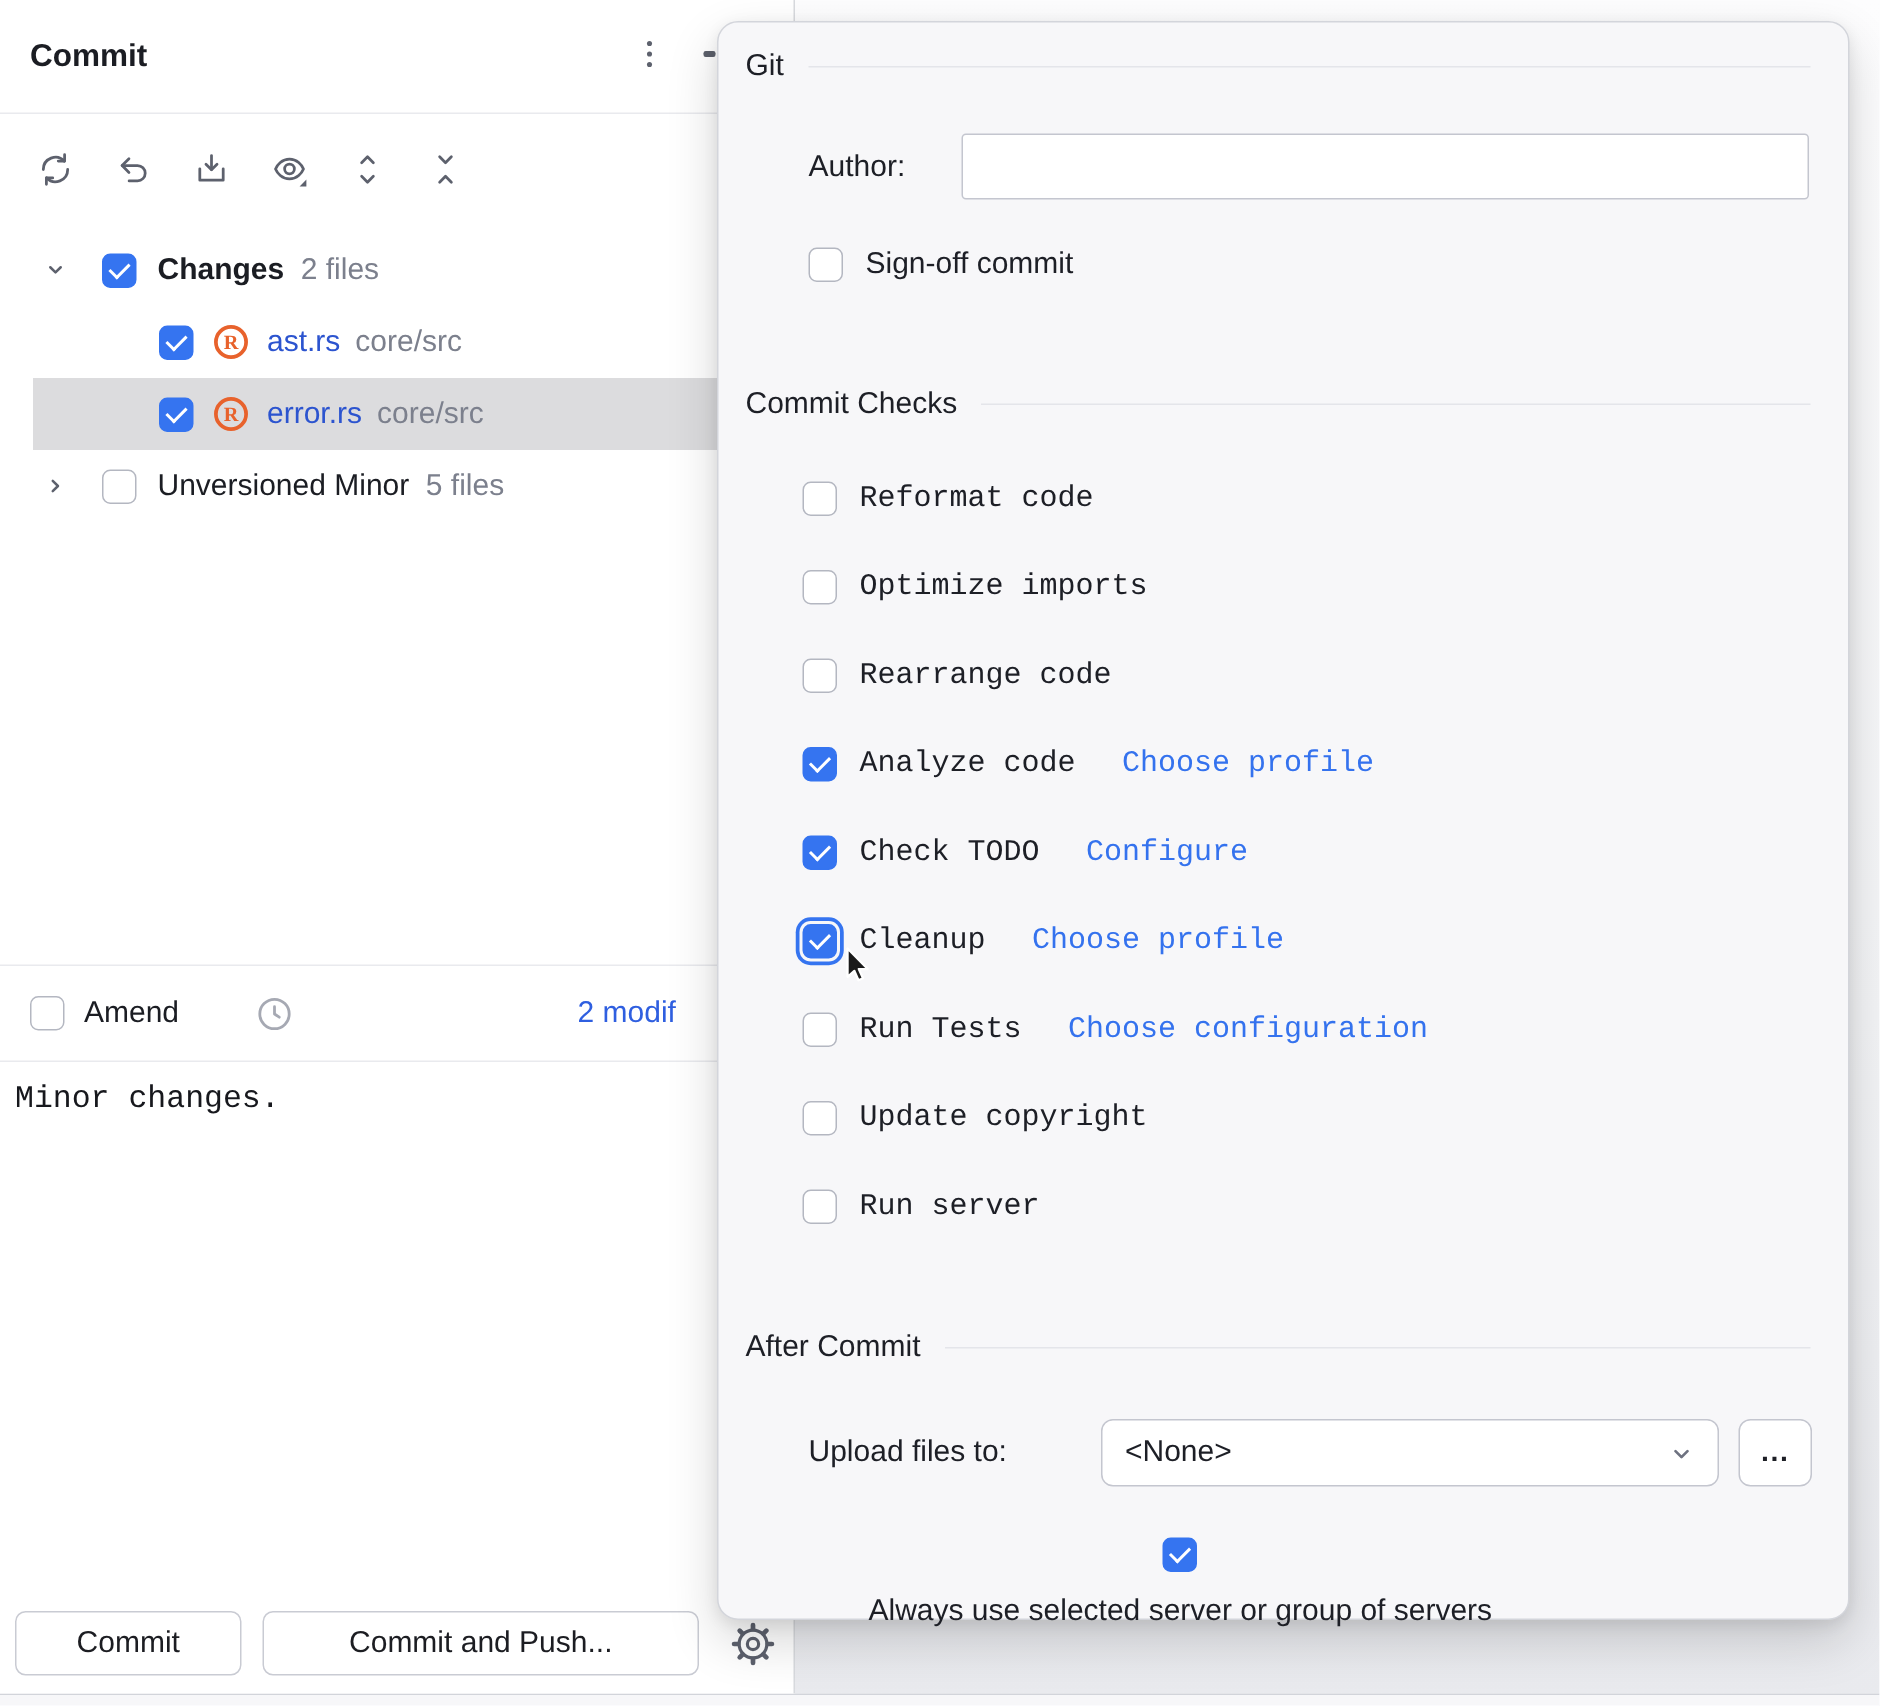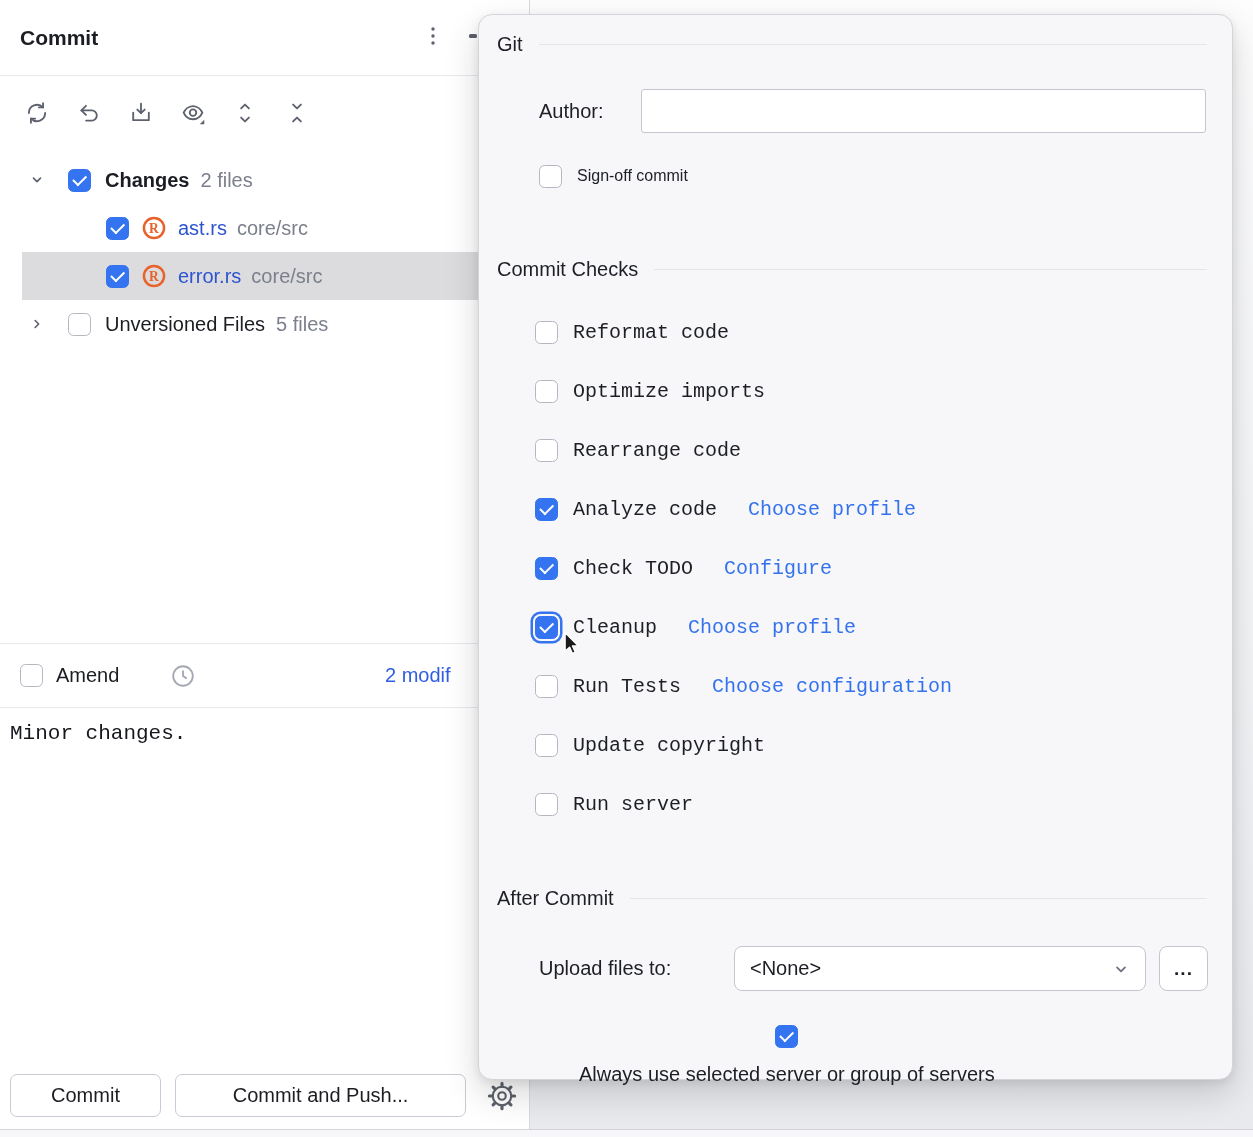--- a/index.html
+++ b/index.html
@@ -68,21 +68,21 @@
     font-size:20px;color:#1d1f26;}
   .sec-hdr .rule{flex:1;height:1px;background:#e4e5ea;}
   .hdr-git{top:18px;}
   .hdr-checks{top:243px;}
   .hdr-after{top:872px;}
   .author-label{position:absolute;left:60px;top:74px;height:44px;line-height:44px;font-size:20px;}
   .author-input{position:absolute;left:162px;top:74px;width:565px;height:44px;background:#fff;
     border:1px solid #c4c6cf;border-radius:3px;box-sizing:border-box;font-size:20px;padding:0 12px;
     font-family:"Liberation Sans",sans-serif;}
   .signoff-row{position:absolute;left:60px;top:147px;height:28px;display:flex;align-items:center;gap:15px;
-    font-size:16px;}
+    font-size:20px;}
   .checks-list{position:absolute;left:56px;top:288px;right:25px;font-family:Liberation Mono, monospace;}
   .check-row{height:59px;display:flex;align-items:center;font-size:20px;}
   .row-label{margin-left:15px;color:#1d1f26;}
   .row-link{margin-left:31px;color:#3472ee;cursor:pointer;}
   .upload-row{position:absolute;left:0;top:931px;width:755px;height:56px;font-size:20px;}
   .upload-label{position:absolute;left:60px;height:45px;line-height:45px;}
   .dropdown{position:absolute;left:255px;top:0;width:412px;height:45px;background:#fff;
     border:1px solid #c4c6cf;border-radius:8px;box-sizing:border-box;display:flex;align-items:center;
     cursor:default;}
   .dd-value{margin-left:15px;color:#1d1f26;}
@@ -170,21 +170,21 @@
           <text x="12" y="16.4" text-anchor="middle" font-size="12.5" font-weight="bold" font-family="Liberation Serif, serif" fill="#e8622c">R</text>
         </svg>
         <span class="f-name">error.rs</span>
         <span class="f-path">core/src</span>
       </div>
       <div class="trow indent1">
         <svg class="chev" viewBox="0 0 24 24" fill="none" stroke="#5d616d" stroke-width="1.8" stroke-linecap="round" stroke-linejoin="round">
             <path d="M10 8.2 13.8 12 10 15.8"></path>
           </svg>
         <span class="cb"></span>
-        <span class="t-label">Unversioned Files</span>
+        <span class="t-label">Unversioned Minor</span>
         <span class="t-count">5 files</span>
       </div>
     </div>
 
     <div class="amend-row">
       <span class="cb"></span>
       <span class="amend-label">Amend</span>
       <svg class="clock" viewBox="0 0 24 24" fill="none" stroke="#a6a9b3" stroke-width="1.6" stroke-linecap="round" stroke-linejoin="round">
         <circle cx="12" cy="12" r="8.4"></circle>
           <path d="M12 7.8V12l2.7 1.8"></path>

